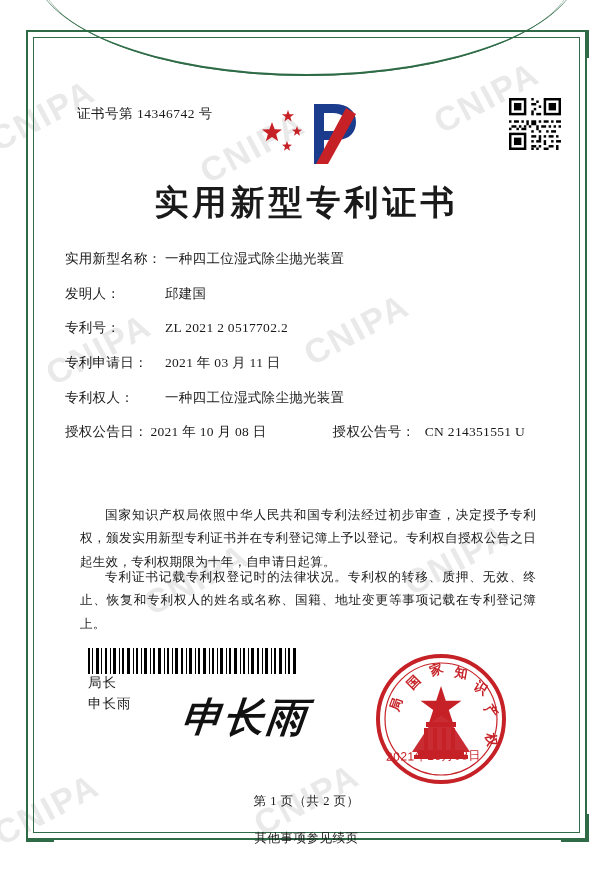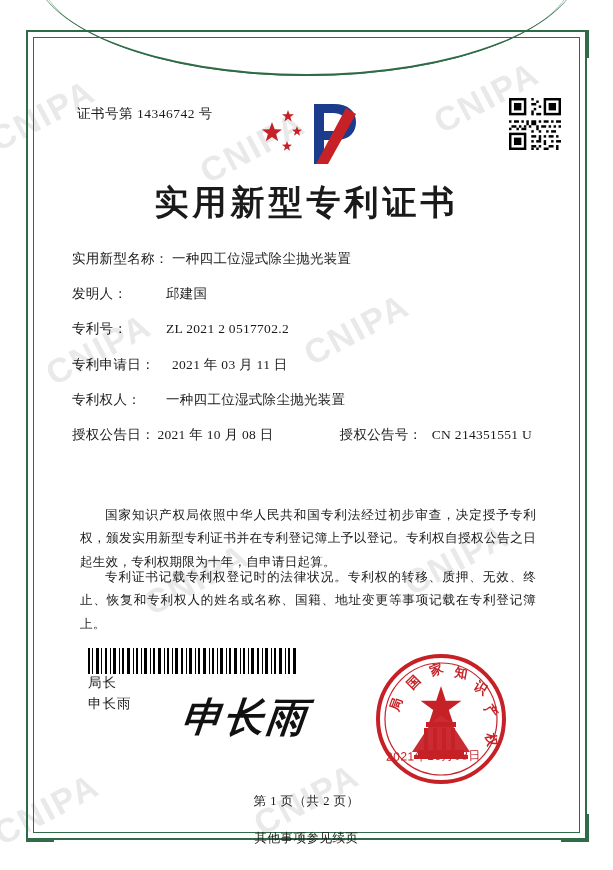--- a/index.html
+++ b/index.html
@@ -114,42 +114,41 @@
     left: 0; right: 0; top: 180px;
     text-align: center;
     font-size: 34px;
     font-weight: bold;
     letter-spacing: 4px;
     font-family: "Liberation Serif", serif;
   }
 
   .fields {
     position: absolute;
-    left: 72px; top: 252px;
+    left: 65px; top: 252px;
     width: 460px;
     font-size: 13.5px;
     line-height: 1.05;
   }
   .row {
     display: flex;
     align-items: baseline;
     margin-bottom: 20.5px;
     white-space: nowrap;
   }
   .label {
     width: 100px;
     display: inline-block;
     letter-spacing: .3px;
   }
   .label.spread {
     display: inline-flex;
     justify-content: space-between;
     width: 86px;
-    padding-right: 8px;
-    font-family: Liberation Mono, monospace;
+    padding-right: 14px;
   }
   .value { letter-spacing: .3px; }
 
   .row.dual { justify-content: flex-start; }
   .pub-right {
     margin-left: 66px;
   }
   .pub-right .label {
     width: auto;
     margin-right: 6px;

